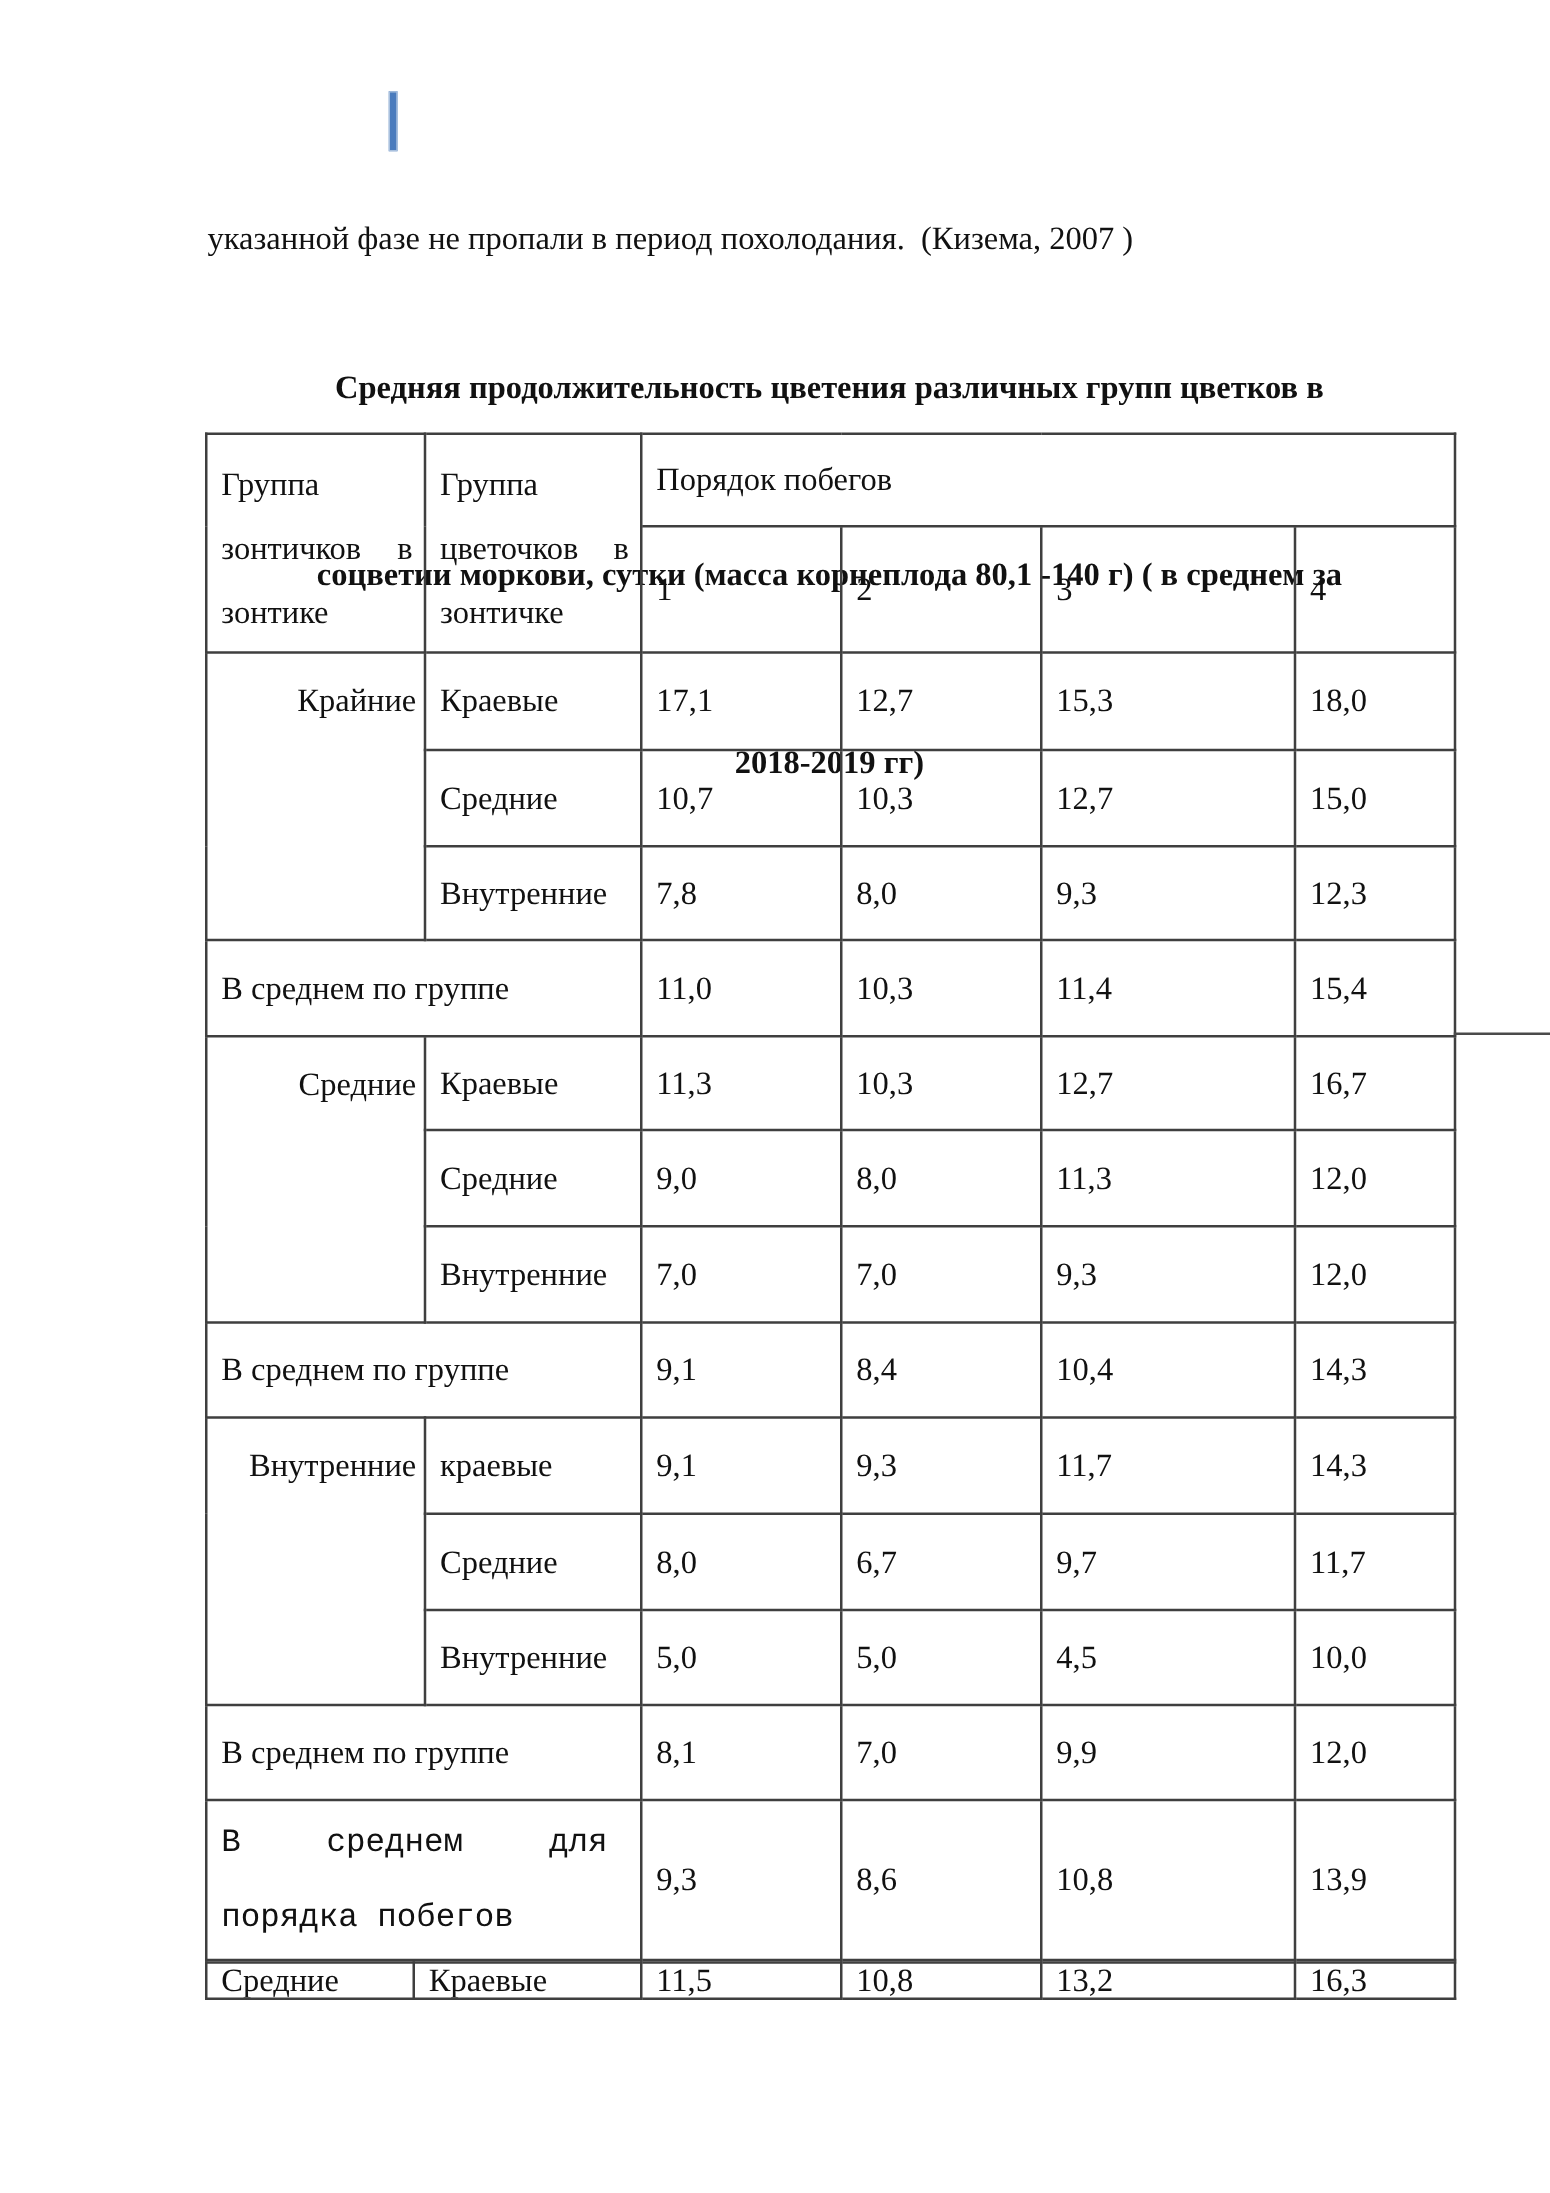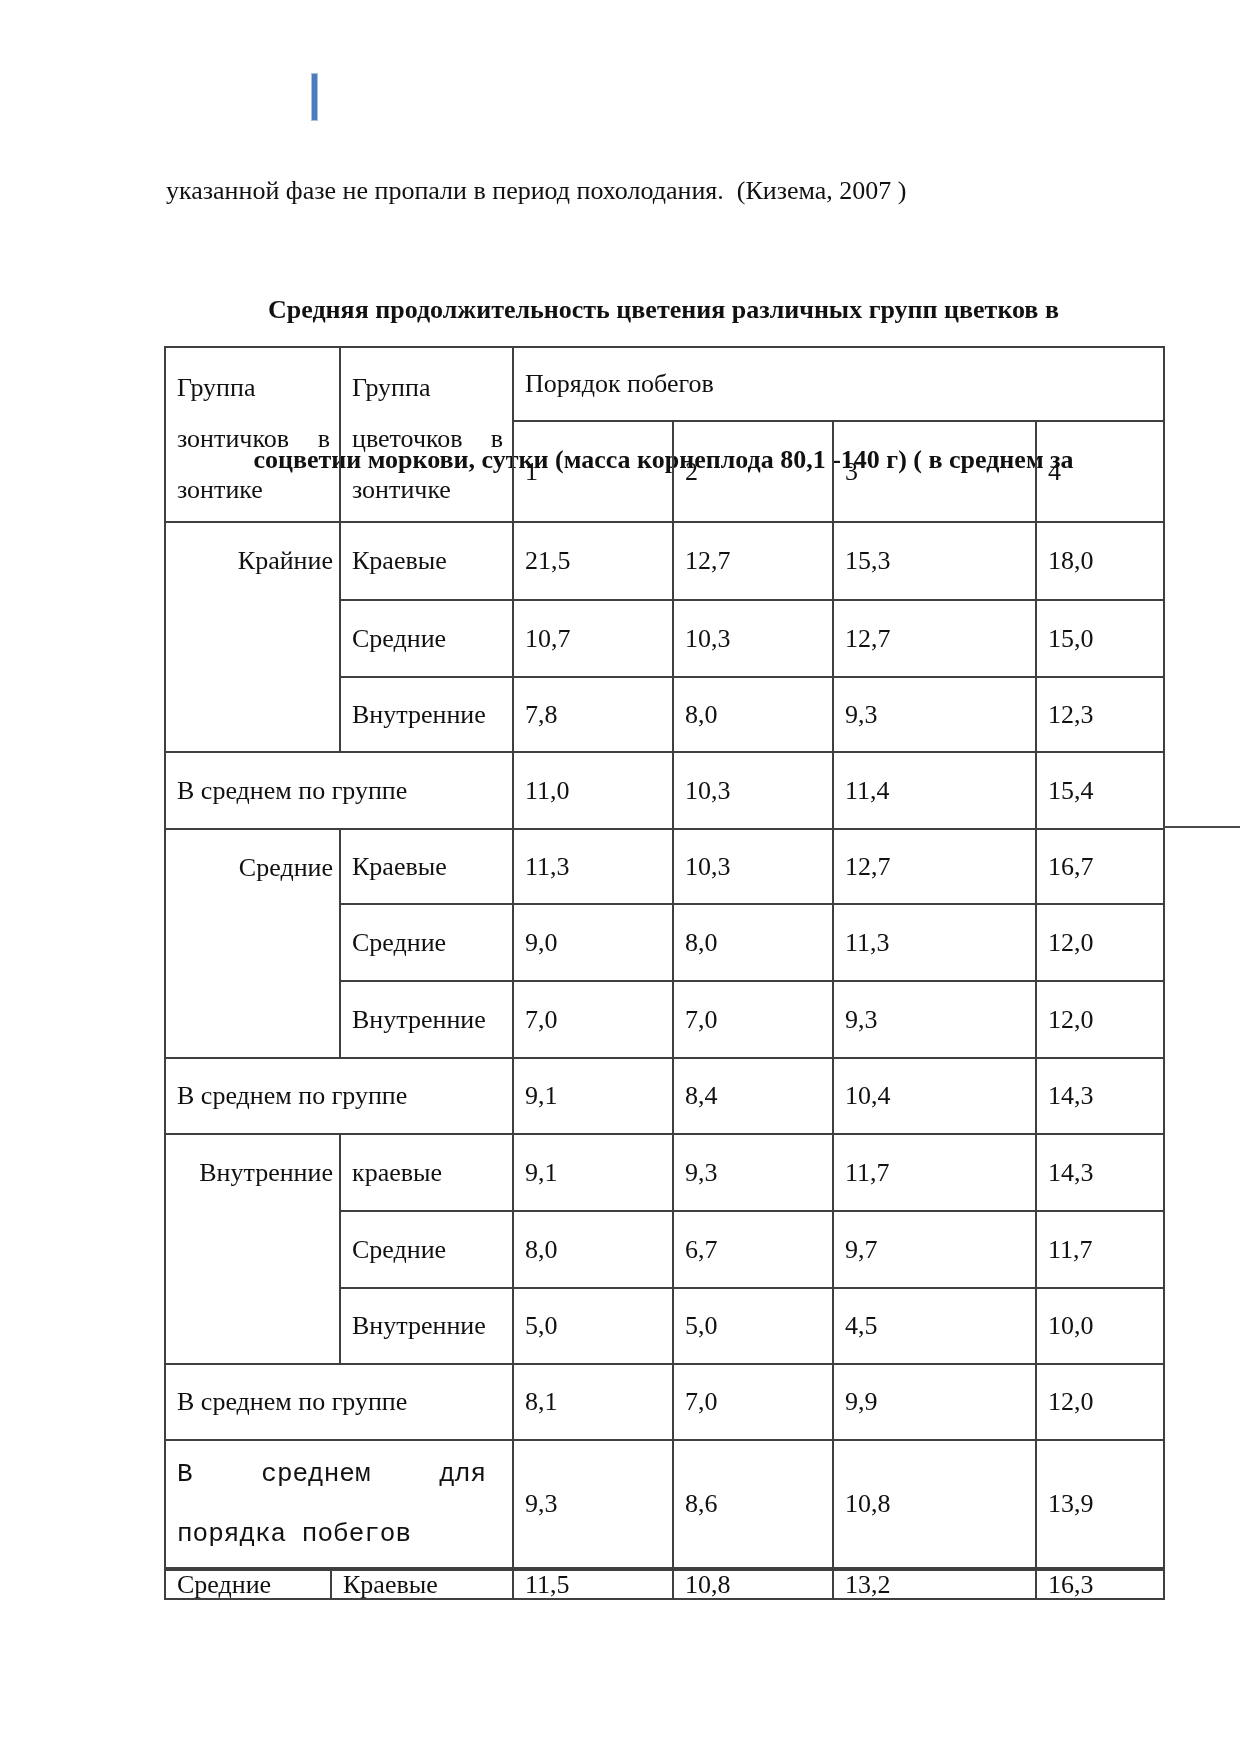--- a/index.html
+++ b/index.html
@@ -39,20 +39,21 @@
 </head>
 <body>
 
 <div class="cursor-bar" style="background:#4b7cbd"></div>
 
 <div class="para">указанной фазе не пропали в период похолодания.  (Кизема, 2007 )</div>
 
 <div class="title">
   <div>Средняя продолжительность цветения различных групп цветков в</div>
   <div>соцветии моркови, сутки (масса корнеплода 80,1 -140 г) ( в среднем за</div>
+  <div>2018-2019 гг)</div>
 </div>
 
 <div class="table-wrap">
 
   <table>
     <colgroup>
       <col style="width:175px">
         <col style="width:173px">
         <col style="width:160px">
       <col style="width:160px">
@@ -69,21 +70,21 @@
     <tr style="height:101px">
       <td>1</td>
       <td>2</td>
       <td>3</td>
       <td>4</td>
     </tr>
 
     <tr style="height:78px">
       <td class="group-cell" rowspan="3">Крайние</td>
       <td>Краевые</td>
-      <td>21,5</td>
+      <td>17,1</td>
       <td>12,7</td>
       <td>15,3</td>
       <td>18,0</td>
     </tr>
     <tr style="height:77px">
       <td>Средние</td>
       <td>10,7</td>
       <td>10,3</td>
       <td>12,7</td>
       <td>15,0</td>

